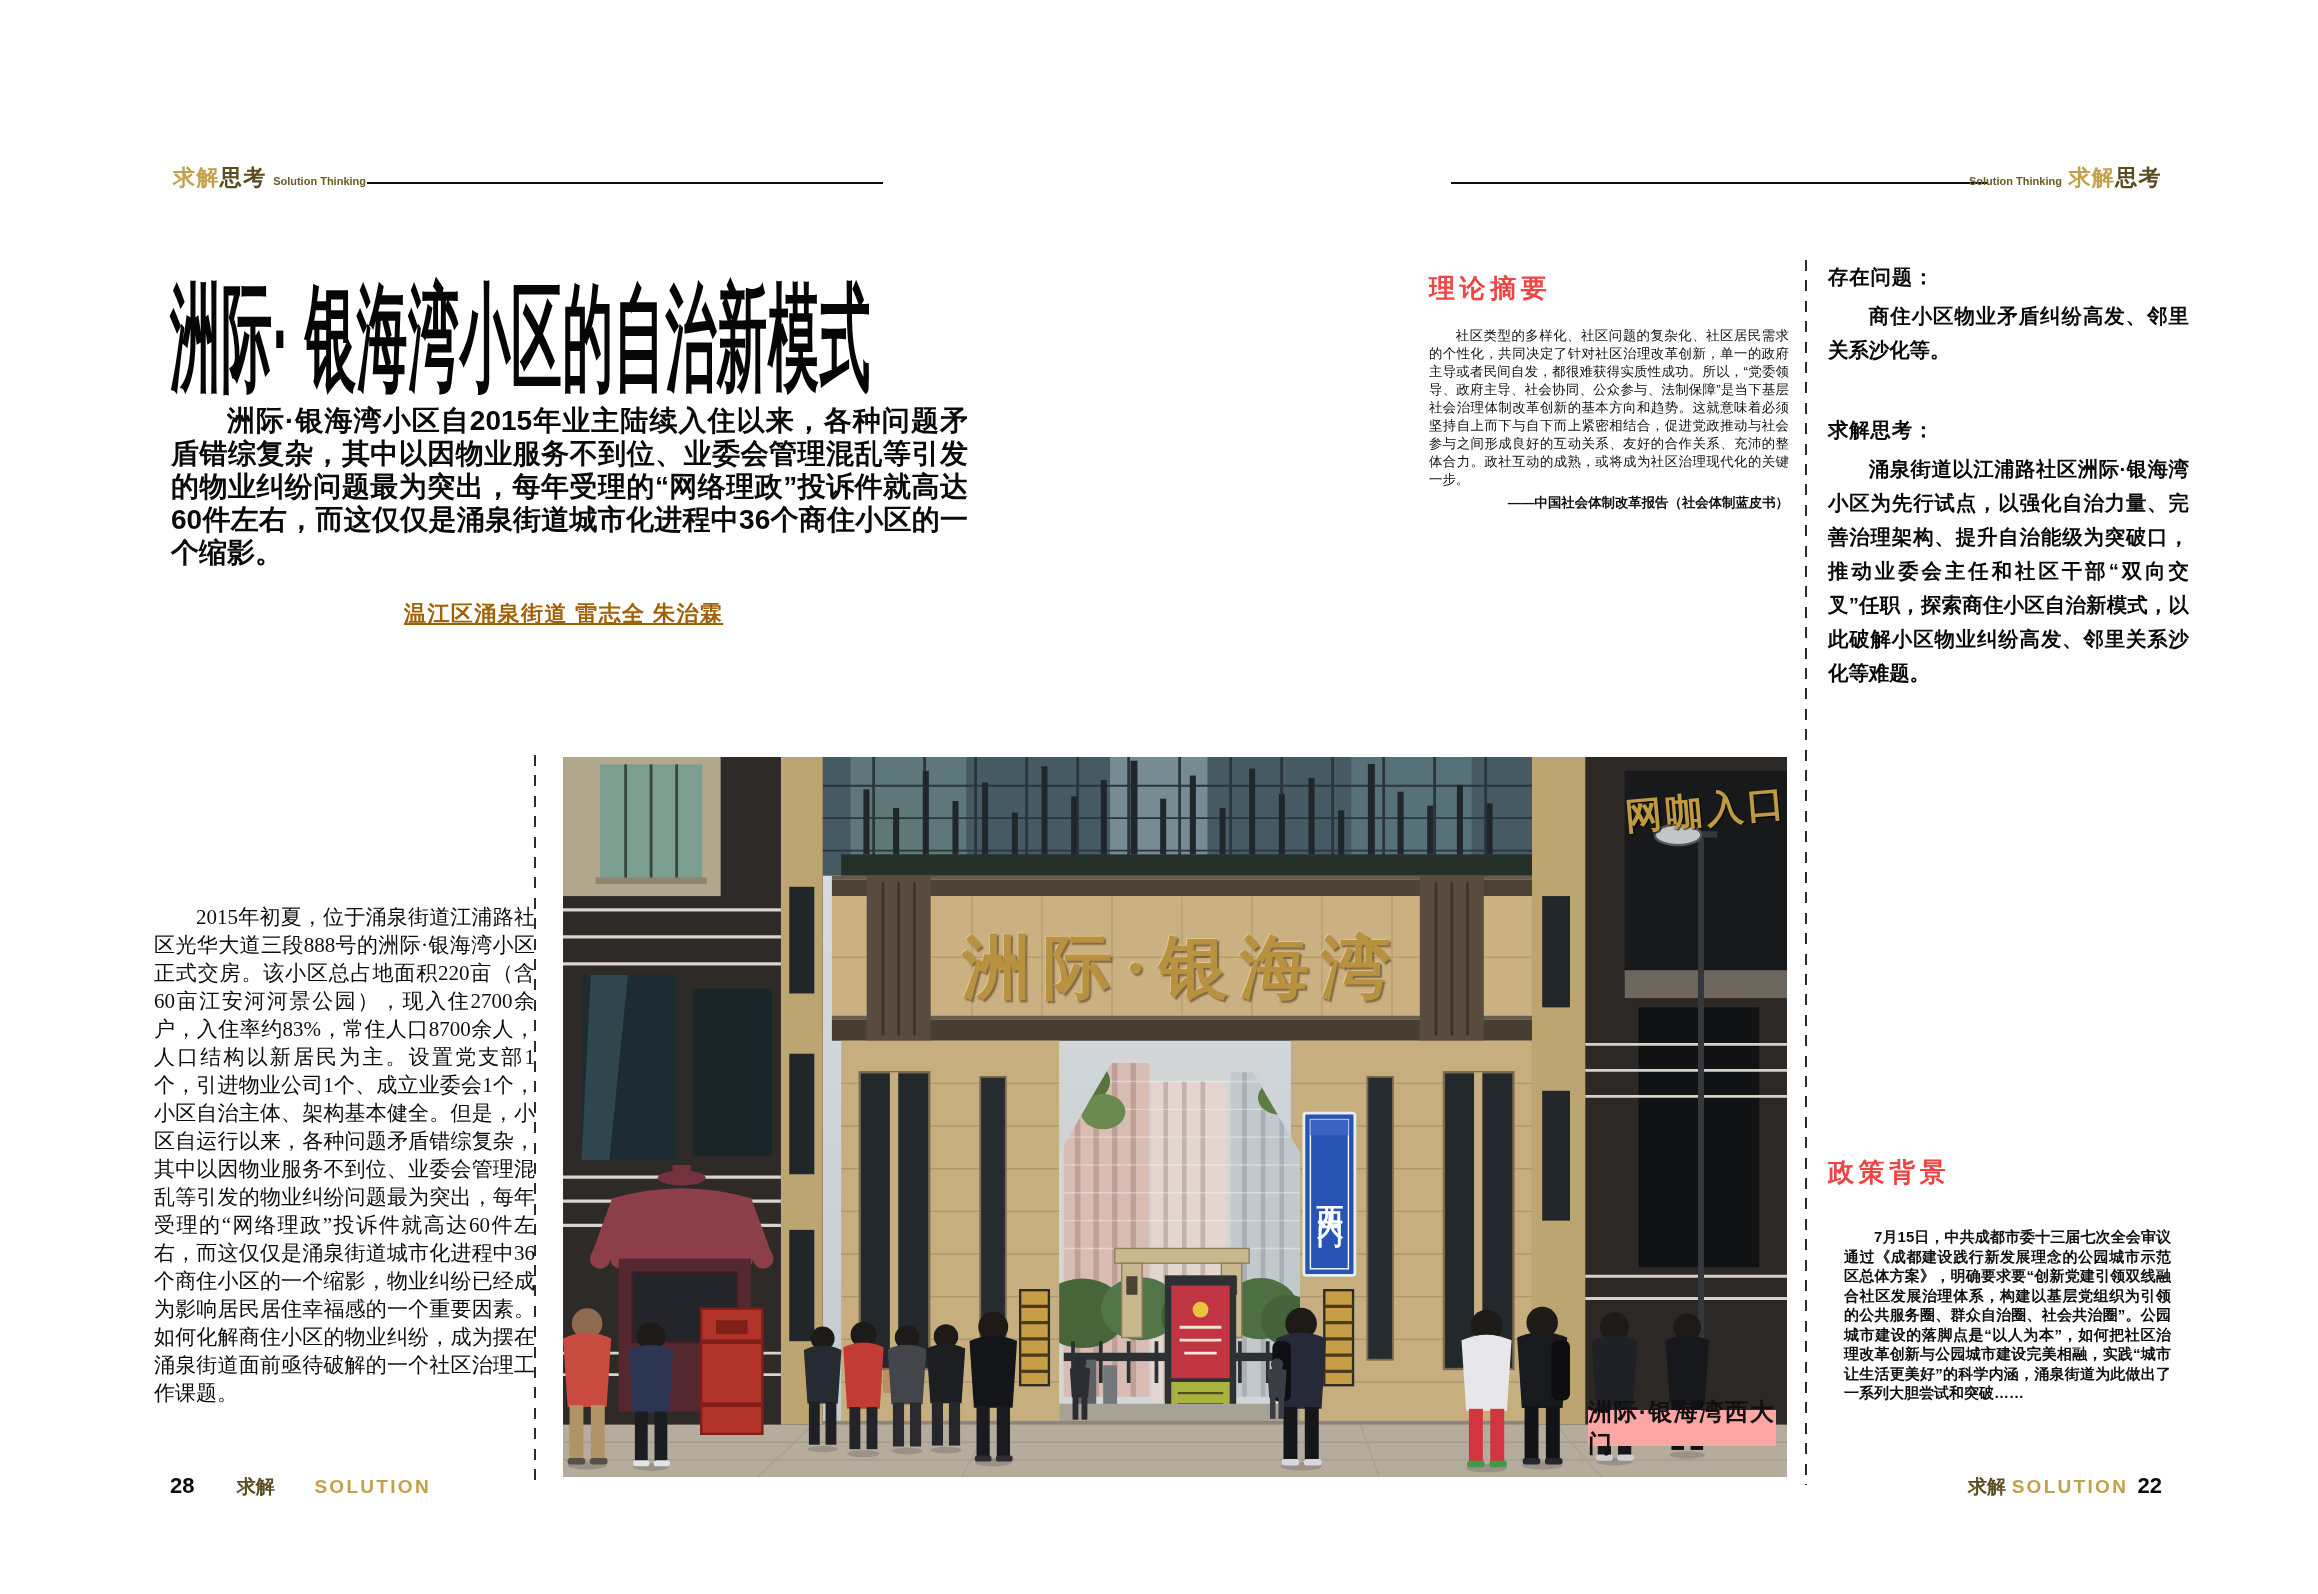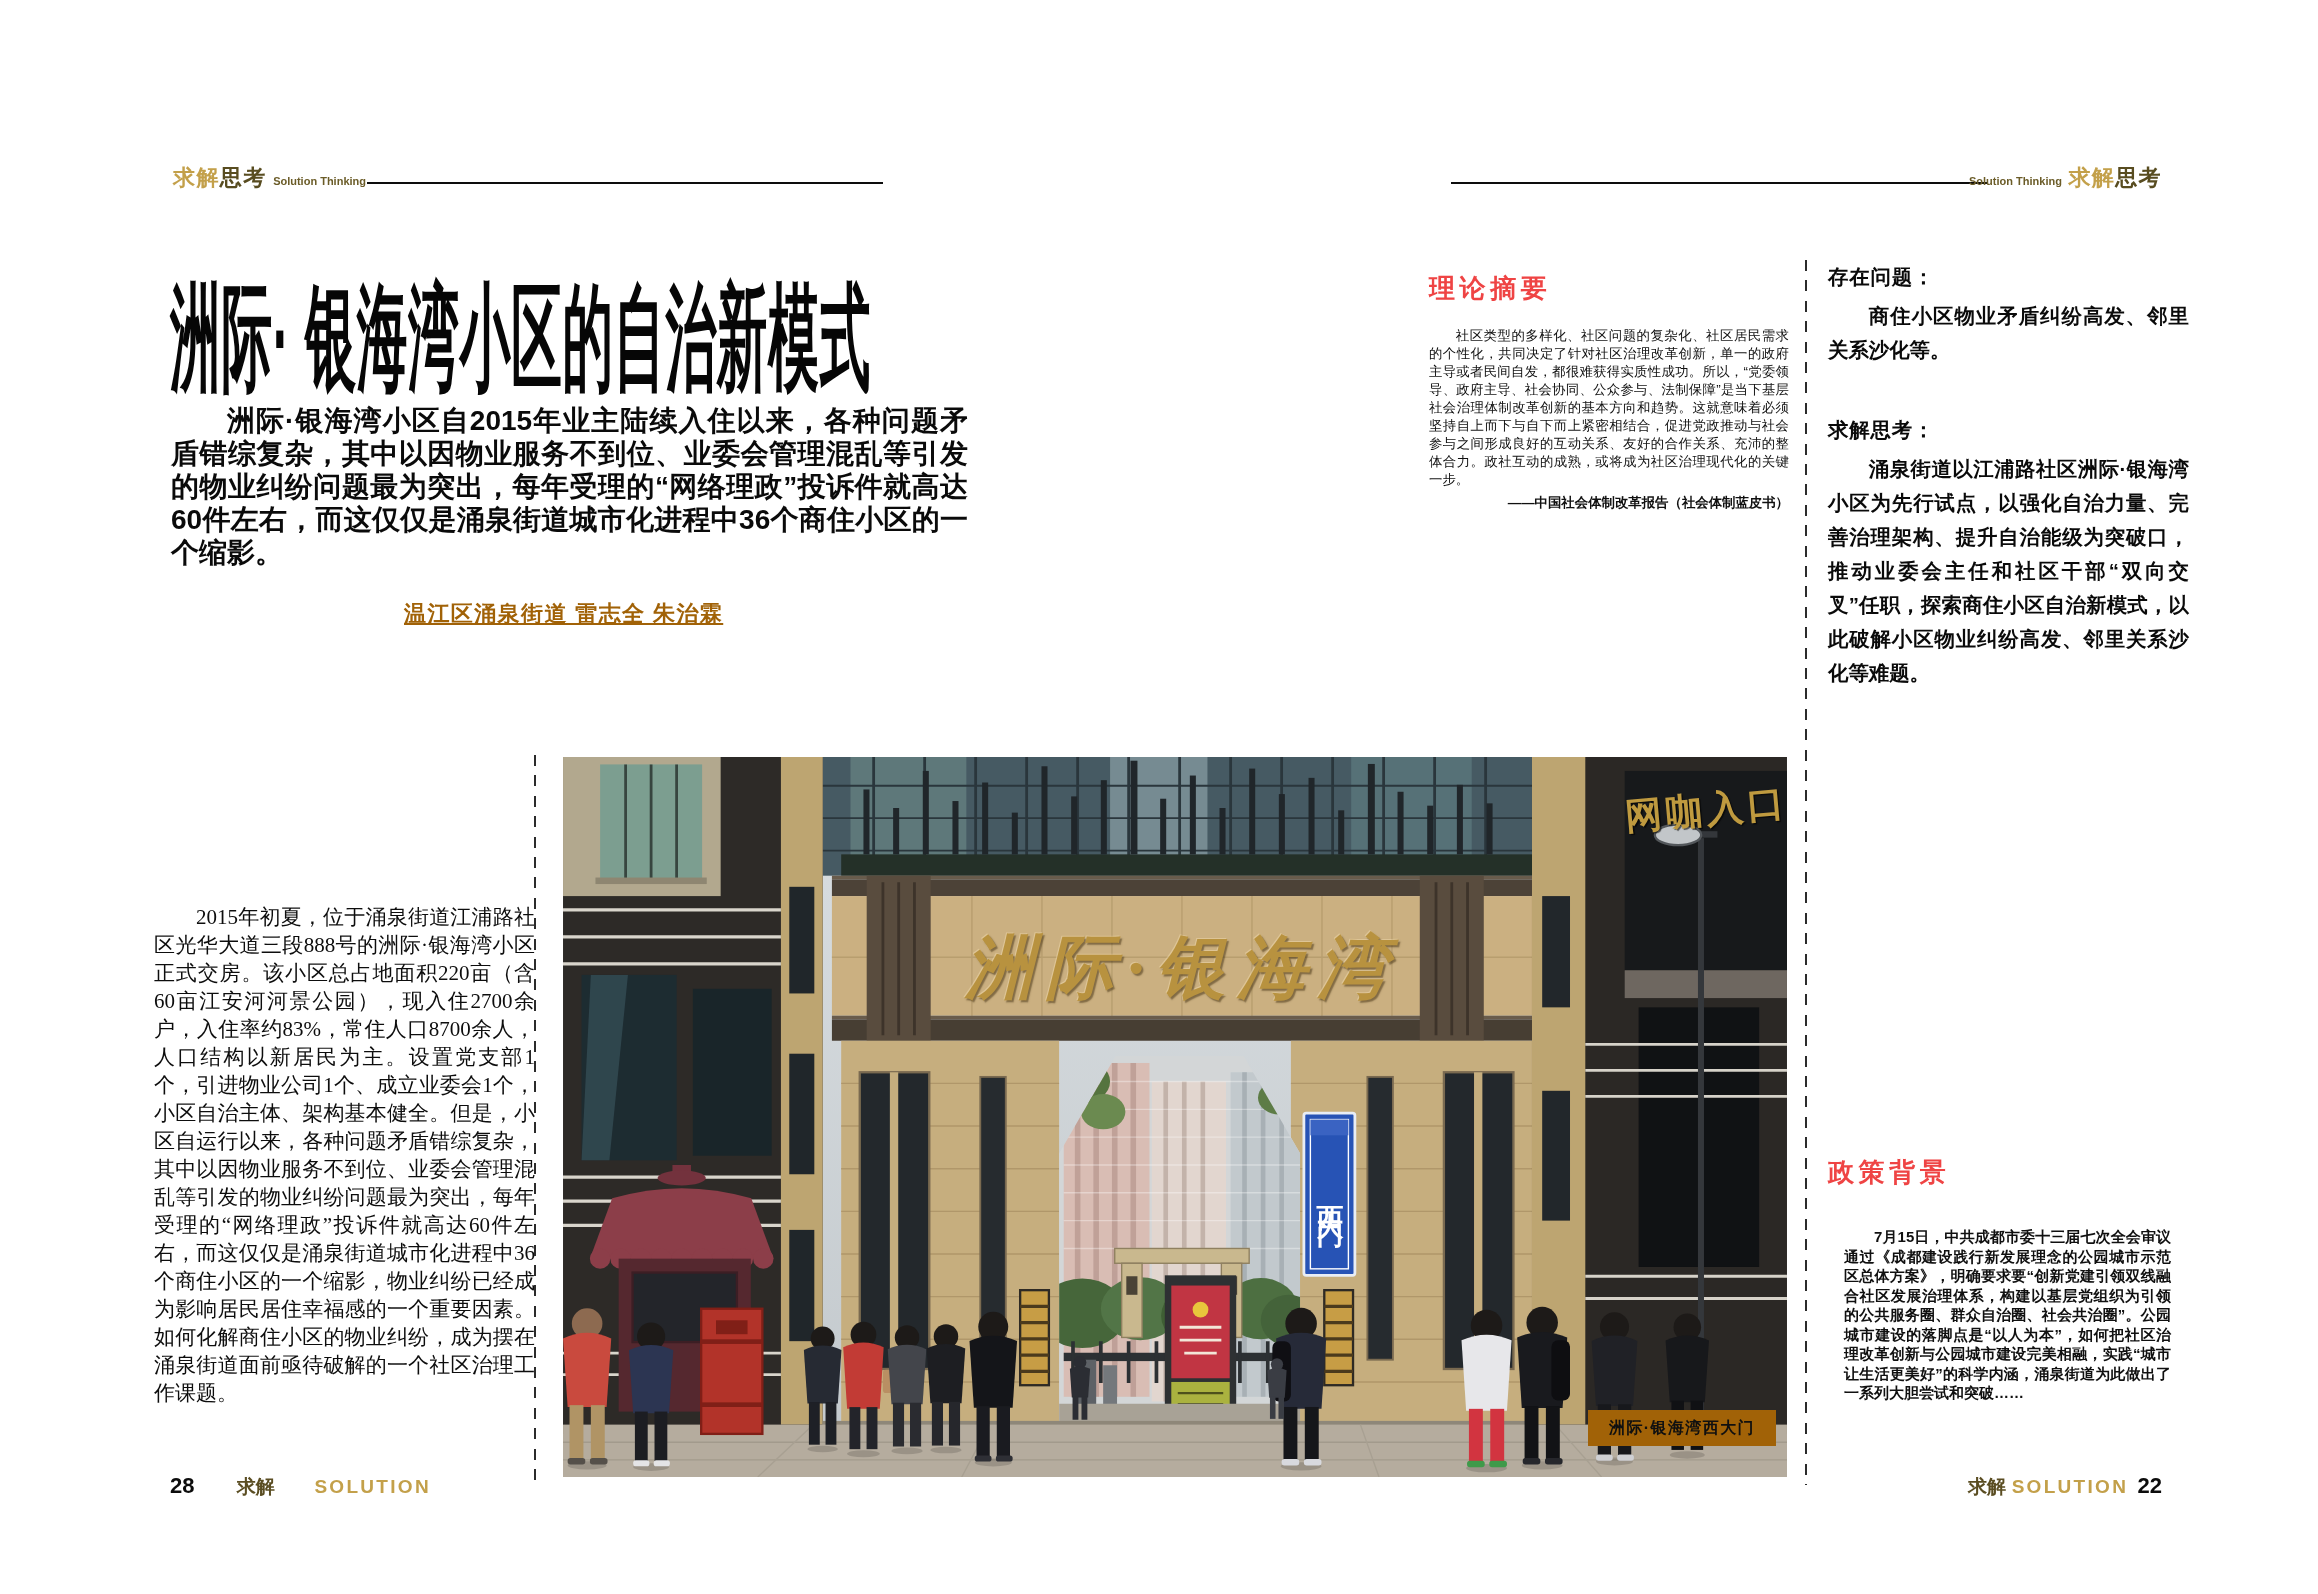--- a/index.html
+++ b/index.html
@@ -55,28 +55,28 @@
   .policy-heading{left:1828px;top:1155px;}
   .policy-body{left:1828px;top:1211px;width:327px;font-size:15px;font-weight:bold;line-height:19.5px;
       text-align:justify;text-indent:2em;color:#101010;margin:16px;}
 
   
   .photo-wrap{left:563px;top:757px;width:1224px;height:720px;}
   .photo-svg{display:block;width:1224px;height:720px;}
   .gate-sign-text{left:832px;top:922px;width:700px;text-align:center;font-size:69px;
       font-weight:bold;color:#b8923f;letter-spacing:12px;white-space:nowrap;
       font-family:"Liberation Serif",serif;
-      text-shadow:1.9px 2.3px 1.4px rgba(55,38,8,0.5),-0.9px -0.9px 0.5px rgba(255,236,190,0.35);font-style:italic;}
+      text-shadow:1.9px 2.3px 1.4px rgba(55,38,8,0.5),-0.9px -0.9px 0.5px rgba(255,236,190,0.35);}
   .west-gate-sign{left:1304px;top:1113px;width:51px;height:162px;writing-mode:vertical-rl;
       color:#ffffff;font-size:27px;font-weight:bold;letter-spacing:6.5px;line-height:51px;
       text-align:center;}
   .netcafe-sign{left:1625px;top:785px;width:167px;font-size:37px;font-weight:bold;color:#bf9a3f;
       letter-spacing:3.7px;transform:rotate(-5deg);text-shadow:1.4px 1.4px 0.9px rgba(0,0,0,0.6);white-space:nowrap;}
-  .photo-caption{left:1588px;top:1410px;width:188px;height:36px;background:#a16207;
-      display:flex;align-items:center;justify-content:center;font-size:16px;font-weight:bold;
+  .photo-caption{left:1588px;top:1410px;width:188px;height:36px;background:#fca5a5;
+      display:flex;align-items:center;justify-content:center;font-size:24px;font-weight:bold;
       letter-spacing:1.4px;color:#101010;}
 
   
   .footer{top:1473px;display:flex;align-items:baseline;white-space:nowrap;}
   .footer-left{left:170px;gap:34px;}
   .footer-right{left:1901px;width:261px;justify-content:flex-end;}
   .pg-num{font-size:22px;font-weight:bold;color:#0c0c0c;}
   .ft-zh{font-size:19px;font-weight:bold;color:#5a4d22;margin:0 5.6px 0 8.3px;}
   .ft-en{font-size:19px;font-weight:bold;color:#c3a04a;letter-spacing:2.3px;}
   .footer-right .ft-zh{margin-left:0;}

